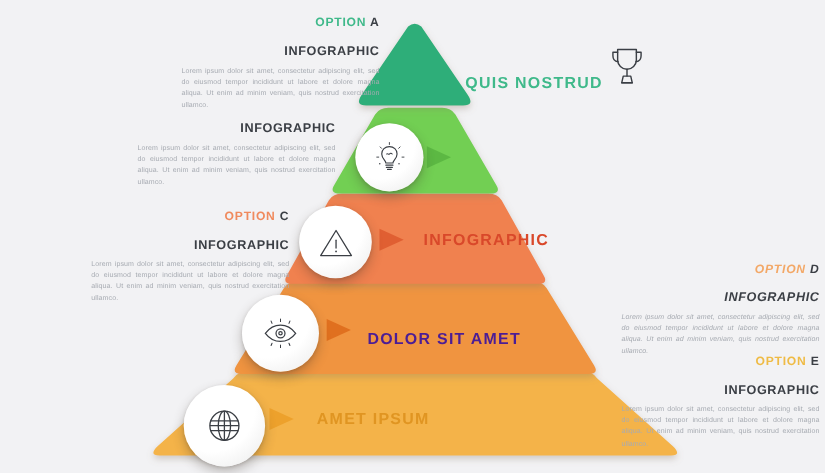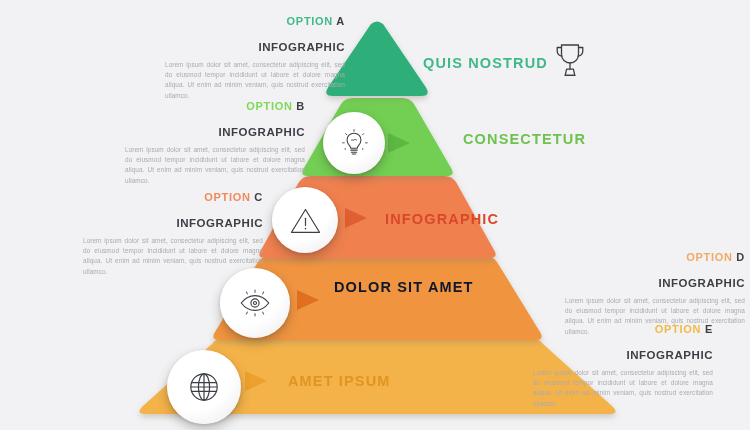--- a/index.html
+++ b/index.html
@@ -178,49 +178,47 @@
     <svg width="44" height="44" viewBox="0 0 44 44" fill="none" stroke="#3b3f45" stroke-width="1.3" stroke-linecap="round" stroke-linejoin="round">
       <path d="M13.5 7h17v9.5c0 4.7-3.8 8.5-8.5 8.5s-8.5-3.8-8.5-8.5V7z"></path>
       <path d="M13.5 9.5H9.2v3.1c0 3 2 5.2 4.6 5.6"></path>
       <path d="M30.5 9.5h4.3v3.1c0 3-2 5.2-4.6 5.6"></path>
       <path d="M22 25v6.2"></path>
       <path d="M17.2 37.3h9.6"></path>
       <path d="M18.6 31.2h6.8l1.4 6.1H17.2z"></path>
     </svg>
   </div>
 
-  <div class="band-label" style="left: 423px; top: 55px; color: rgb(63, 185, 138);">QUIS NOSTRUD</div>
-  <div class="band-label" style="left: 463px; top: 131px; color: rgb(110, 194, 78);">CONSECTETUR</div>
+  <div class="band-label" style="left: 423px; top: 68px; color: rgb(63, 185, 138);">QUIS NOSTRUD</div>
   <div class="band-label" style="left: 385px; top: 211px; color: rgb(217, 72, 42);">INFOGRAPHIC</div>
-  <div class="band-label" style="left: 334px; top: 279px; color: #0f172a;">DOLOR SIT AMET</div>
+  <div class="band-label" style="left: 334px; top: 301px; color: #4c1d95;">DOLOR SIT AMET</div>
   <div class="band-label" style="left: 288px; top: 373px; color: rgb(224, 149, 34);">AMET IPSUM</div>
 
   <div class="txtblock left" style="left:165px;top:14px;">
     <p class="opt-title"><span class="word" style="color: rgb(63, 185, 138);">OPTION</span> <span class="letter">A</span></p>
     <p class="opt-sub">INFOGRAPHIC</p>
     <p class="opt-body">Lorem ipsum dolor sit amet, consectetur adipiscing elit, sed do eiusmod tempor incididunt ut labore et dolore magna aliqua. Ut enim ad minim veniam, quis nostrud exercitation ullamco.</p>
   </div>
 
   <div class="txtblock left" style="left:125px;top:99px;">
-    <p class="opt-title"><span class="word" style="color: rgb(126, 217, 87);">OPTION</span> <span class="letter">B</span></p>
     <p class="opt-sub">INFOGRAPHIC</p>
     <p class="opt-body">Lorem ipsum dolor sit amet, consectetur adipiscing elit, sed do eiusmod tempor incididunt ut labore et dolore magna aliqua. Ut enim ad minim veniam, quis nostrud exercitation ullamco.</p>
   </div>
 
   <div class="txtblock left" style="left:83px;top:190px;">
     <p class="opt-title"><span class="word" style="color: rgb(240, 138, 93);">OPTION</span> <span class="letter">C</span></p>
     <p class="opt-sub">INFOGRAPHIC</p>
     <p class="opt-body">Lorem ipsum dolor sit amet, consectetur adipiscing elit, sed do eiusmod tempor incididunt ut labore et dolore magna aliqua. Ut enim ad minim veniam, quis nostrud exercitation ullamco.</p>
   </div>
 
-  <div class="txtblock right" style="left:565px;top:250px;">
+  <div class="txtblock right" style="left:565px;top:238px;font-style:italic;">
     <p class="opt-title" style="text-align:right;"><span class="word" style="color: rgb(243, 168, 103);">OPTION</span> <span class="letter">D</span></p>
     <p class="opt-sub" style="text-align:right;">INFOGRAPHIC</p>
     <p class="opt-body">Lorem ipsum dolor sit amet, consectetur adipiscing elit, sed do eiusmod tempor incididunt ut labore et dolore magna aliqua. Ut enim ad minim veniam, quis nostrud exercitation ullamco.</p>
   </div>
 
-  <div class="txtblock right" style="left:533px;top:322px;">
+  <div class="txtblock right" style="left:565px;top:322px;">
     <p class="opt-title" style="text-align:right;"><span class="word" style="color: rgb(239, 187, 69);">OPTION</span> <span class="letter">E</span></p>
     <p class="opt-sub" style="text-align:right;">INFOGRAPHIC</p>
     <p class="opt-body">Lorem ipsum dolor sit amet, consectetur adipiscing elit, sed do eiusmod tempor incididunt ut labore et dolore magna aliqua. Ut enim ad minim veniam, quis nostrud exercitation ullamco.</p>
   </div>
 
 </div>
 
 </body></html>

